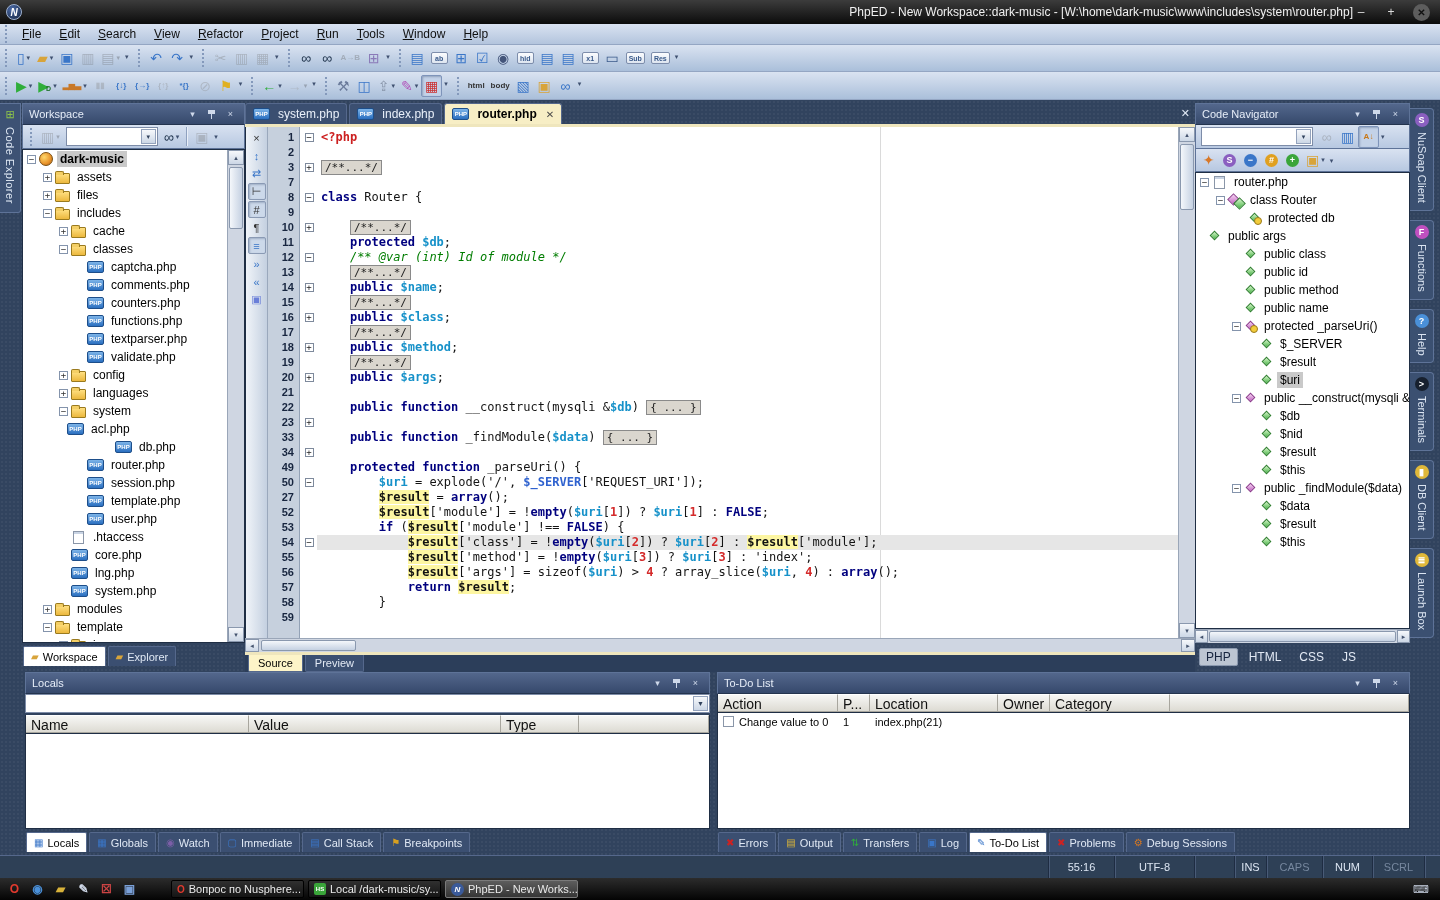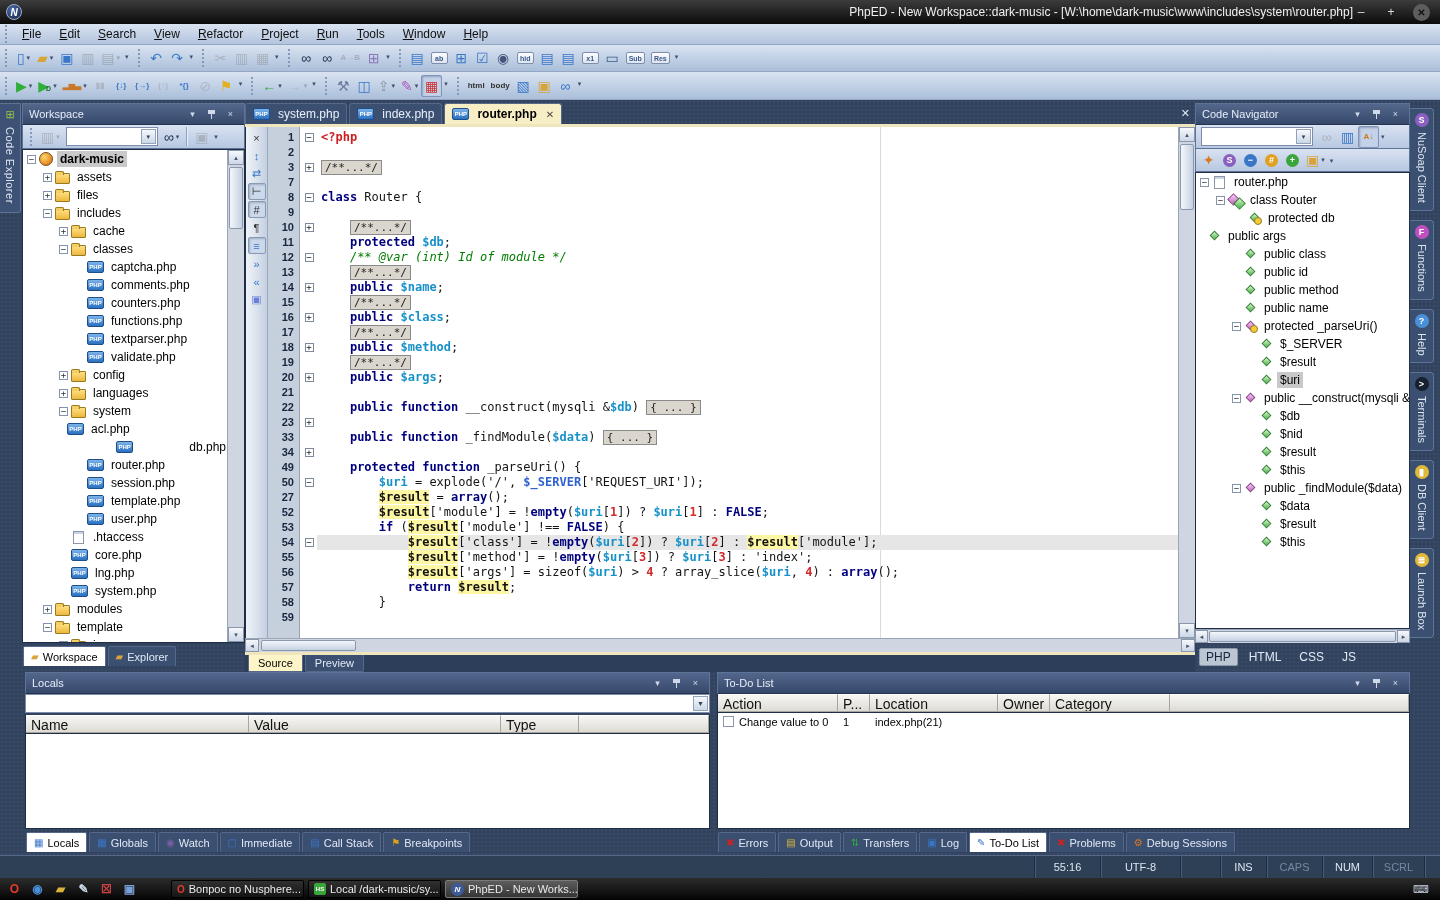--- a/index.html
+++ b/index.html
@@ -541,21 +541,21 @@
           <div class="trow" style="padding-left: 36px;">
             <span class="texp">−</span>
             <span class="ico-folder"></span>
             <span class="tlabel">system</span>
           </div>
           <div class="trow" style="padding-left: 32px;">
             <span class="texp-sp"></span>
             <span class="ico-php">PHP</span>
             <span class="tlabel">acl.php</span>
           </div>
-          <div class="trow" style="padding-left: 32px; justify-content: space-between;">
+          <div class="trow" style="padding-left: 80px;">
             <span class="texp-sp"></span>
             <span class="ico-php">PHP</span>
             <span class="tlabel">db.php</span>
           </div>
           <div class="trow" style="padding-left: 52px;">
             <span class="texp-sp"></span>
             <span class="ico-php">PHP</span>
             <span class="tlabel">router.php</span>
           </div>
           <div class="trow" style="padding-left: 52px;">
@@ -1153,21 +1153,21 @@
         </div>
       </div>
   </div>
 </div>
 
 <div class="statusbar" id="statusbar">
     <span class="sseg fill"></span>
     <span class="sseg" style="width: 66px;">55:16</span>
     <span class="sseg" style="width: 80px;">UTF-8</span>
     <span class="sseg" style="width: 40px;"></span>
-    <span class="sseg" style="width: 46px;">INS</span>
+    <span class="sseg" style="width: 32px;">INS</span>
     <span class="sseg dim" style="width: 56px;">CAPS</span>
     <span class="sseg" style="width: 50px;">NUM</span>
     <span class="sseg dim" style="width: 52px;">SCRL</span>
     <span class="sseg" style="width: 16px;"></span>
   </div>
 <div class="taskbar" id="taskbar">
     <span class="qicon" style="color: rgb(226, 58, 46);">O</span>
     <span class="qicon" style="color: rgb(74, 144, 217);">◉</span>
     <span class="qicon" style="color: rgb(216, 178, 58);">▰</span>
     <span class="qicon" style="color: rgb(207, 216, 232);">✎</span>

